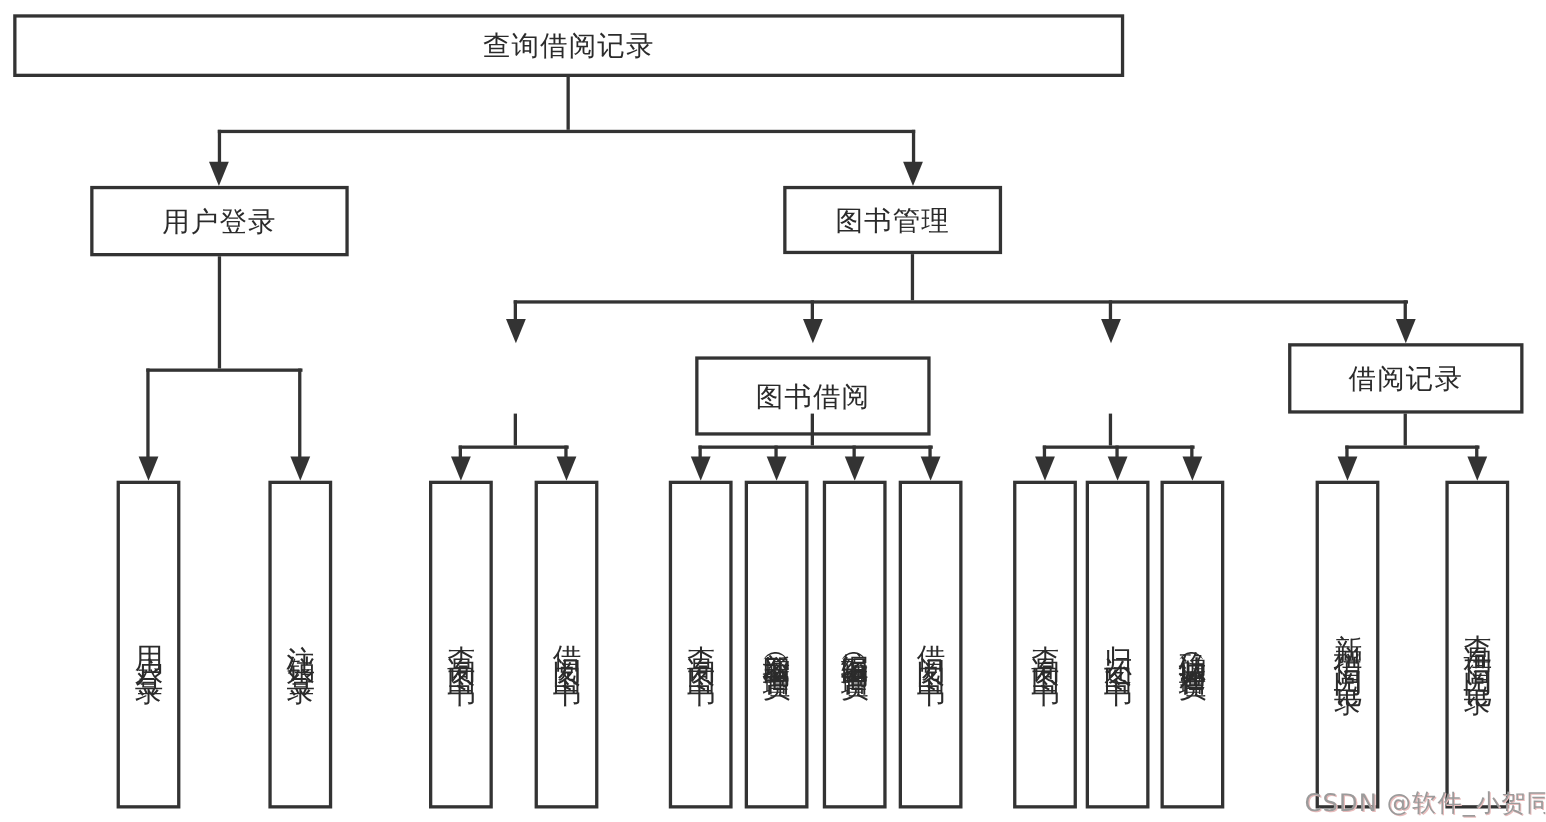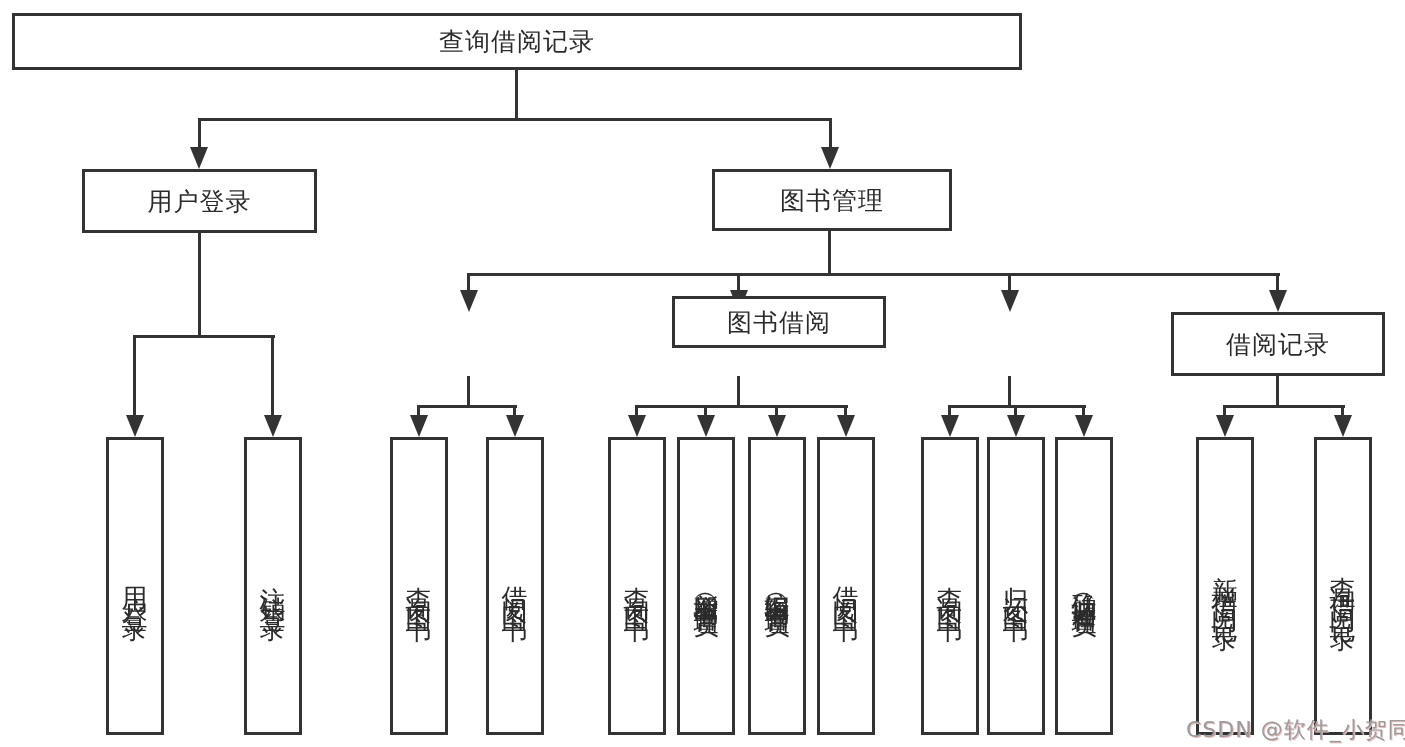--- a/index.html
+++ b/index.html
@@ -71,41 +71,41 @@
   <div class="box" style="left:12px; top:13px; width:1010px; height:57px;">查询借阅记录</div>
 
   <div class="line" style="left:515px; top:70px; width:3px; height:48px;"></div>
   <div class="line" style="left:198px; top:118px; width:634px; height:3px;"></div>
   <div class="line" style="left:198px; top:118px; width:3px; height:34px;"></div>
   <div class="arrow" style="left:190px; top:147px;"></div>
   <div class="line" style="left:829px; top:118px; width:3px; height:34px;"></div>
   <div class="arrow" style="left:821px; top:147px;"></div>
 
   <div class="box" style="left:82px; top:169px; width:235px; height:64px;">用户登录</div>
-  <div class="box" style="left:712px; top:169px; width:240px; height:62px;">图书管理</div>
+  <div class="box" style="left:712px; top:169px; width:199px; height:62px;">图书管理</div>
 
   <div class="line" style="left:198px; top:233px; width:3px; height:102px;"></div>
   <div class="line" style="left:133px; top:335px; width:142px; height:3px;"></div>
   <div class="line" style="left:133px; top:335px; width:3px; height:84px;"></div>
   <div class="arrow" style="left:126px; top:415px;"></div>
   <div class="line" style="left:271px; top:335px; width:3px; height:84px;"></div>
   <div class="arrow" style="left:264px; top:415px;"></div>
 
   <div class="line" style="left:828px; top:231px; width:3px; height:42px;"></div>
   <div class="line" style="left:467px; top:273px; width:813px; height:3px;"></div>
   <div class="line" style="left:467px; top:273px; width:3px; height:24px;"></div>
   <div class="arrow" style="left:460px; top:290px;"></div>
   <div class="line" style="left:737px; top:273px; width:3px; height:24px;"></div>
   <div class="arrow" style="left:730px; top:290px;"></div>
   <div class="line" style="left:1008px; top:273px; width:3px; height:24px;"></div>
   <div class="arrow" style="left:1001px; top:290px;"></div>
   <div class="line" style="left:1276px; top:273px; width:3px; height:24px;"></div>
   <div class="arrow" style="left:1269px; top:290px;"></div>
 
-  <div class="box" style="left:632px; top:296px; width:214px; height:52px;margin-left:40px;">图书借阅</div>
+  <div class="box" style="left:632px; top:324px; width:214px; height:72px;">图书借阅</div>
   <div class="box" style="left:1171px; top:312px; width:214px; height:64px;">借阅记录</div>
 
   <div class="line" style="left:467px; top:376px; width:3px; height:29px;"></div>
   <div class="line" style="left:417px; top:405px; width:100px; height:3px;"></div>
   <div class="line" style="left:417px; top:405px; width:3px; height:16px;"></div>
   <div class="arrow" style="left:410px; top:415px;"></div>
   <div class="line" style="left:513px; top:405px; width:3px; height:16px;"></div>
   <div class="arrow" style="left:506px; top:415px;"></div>
 
   <div class="line" style="left:737px; top:376px; width:3px; height:29px;"></div>

